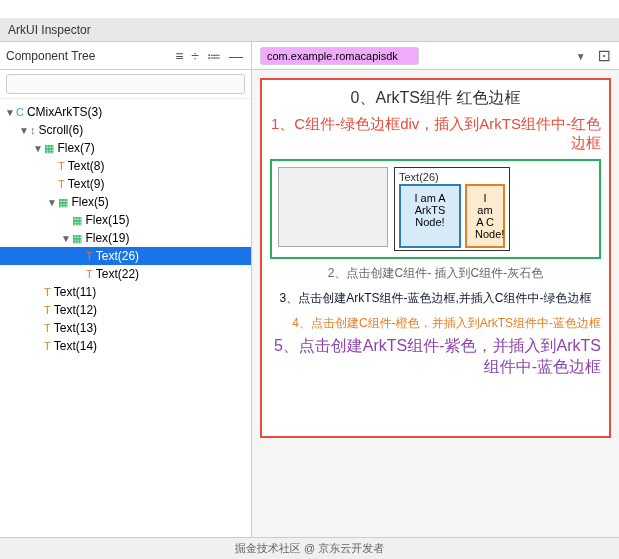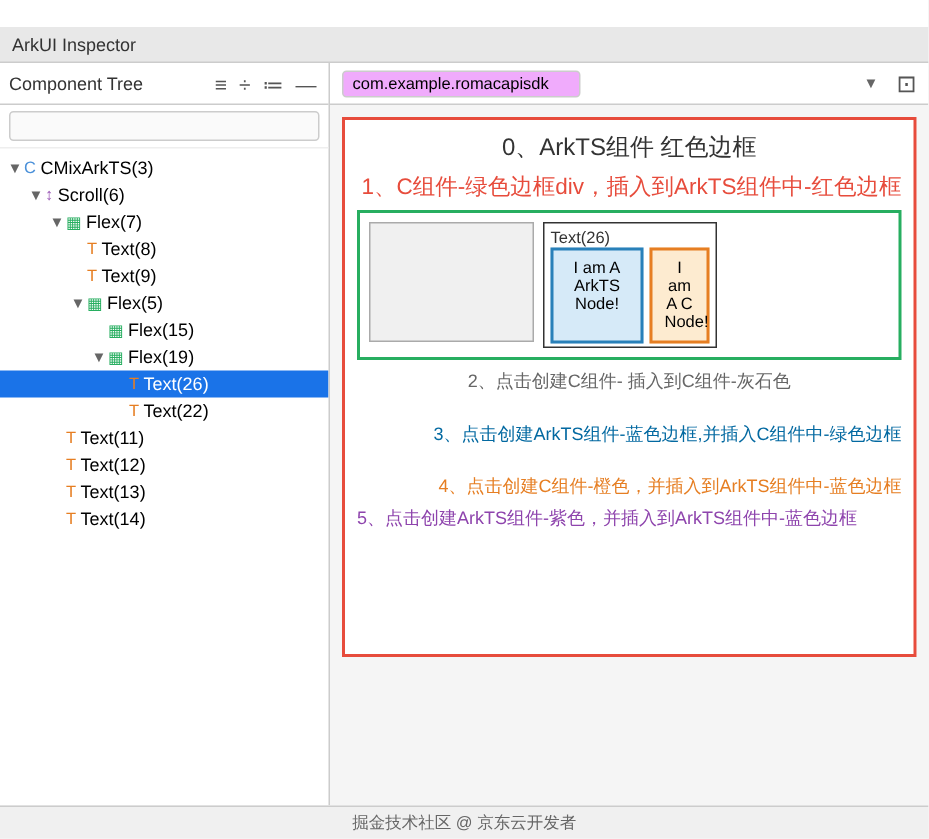--- a/index.html
+++ b/index.html
@@ -22,21 +22,21 @@
 
     
     #main-content {
       display: flex;
       flex: 1;
       overflow: hidden;
     }
 
     
     #left-panel {
-      width: 220px;
+      width: 252px;
       border-right: 1px solid #ccc;
       display: flex;
       flex-direction: column;
       background: #fff;
     }
 
     #left-header {
       display: flex;
       align-items: center;
       justify-content: space-between;
@@ -265,36 +265,36 @@
 
     .preview-label-2 {
       font-size: 12px;
       color: #666;
       text-align: center;
       margin: 6px 0;
     }
 
     .preview-label-3 {
       font-size: 12px;
-      color: #0369a1;
-      text-align: right;
-      margin: 18px 0;
+      color: #0f172a;
+      text-align: center;
+      margin: 8px 0;
     }
 
     .preview-label-4 {
       font-size: 12px;
       color: #e67e22;
       text-align: right;
       margin: 4px 0;
     }
 
     .preview-label-5 {
-      font-size: 12px;
+      font-size: 16px;
       color: #8e44ad;
-      text-align: left;
+      text-align: right;
       margin: 4px 0;
     }
 
     #bottom-bar {
       background: #f0f0f0;
       border-top: 1px solid #ccc;
       padding: 3px 8px;
       font-size: 11px;
       color: #666;
       text-align: center;

